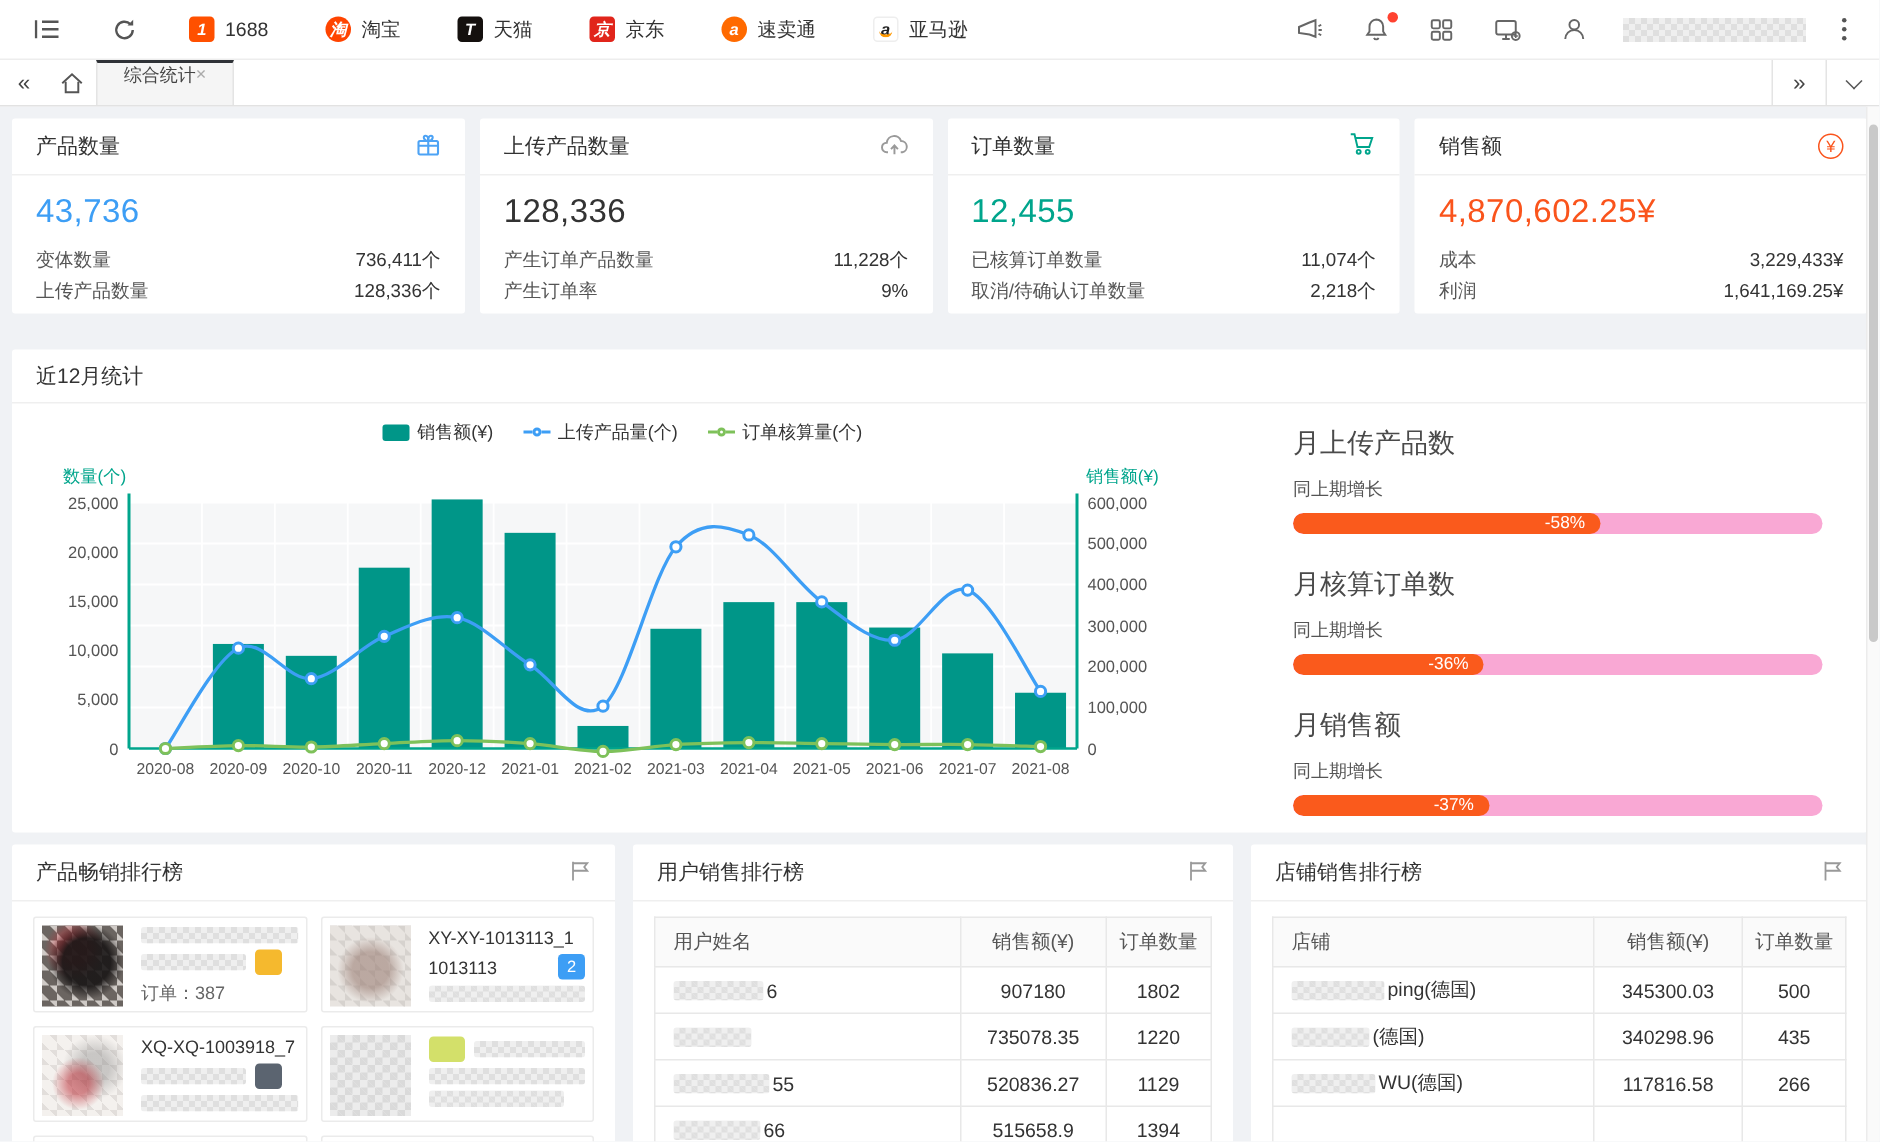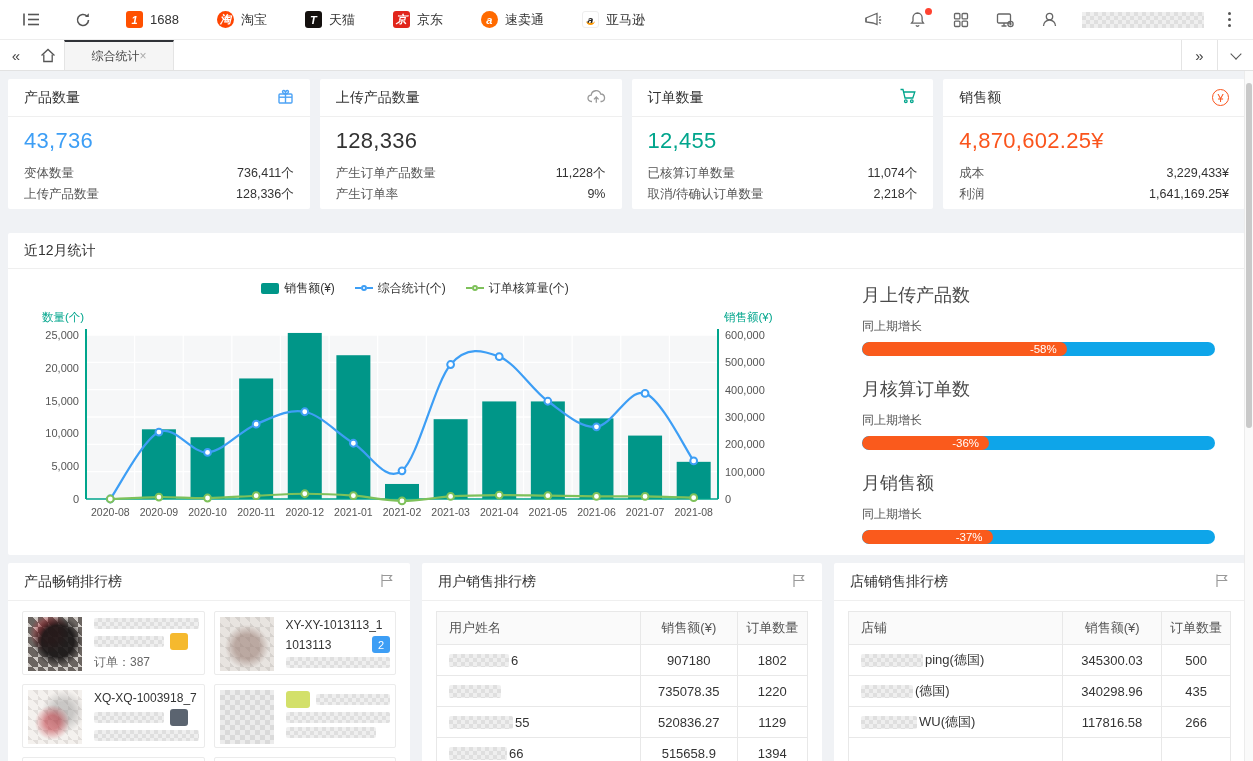--- a/index.html
+++ b/index.html
@@ -20,22 +20,22 @@
   .tb-right { margin-left:auto; display:flex; align-items:center; gap:10px; }
   .tb-right .tb-icon { position:relative; }
   .red-dot { position:absolute; top:2px; right:2px; width:7px; height:7px; border-radius:50%; background:#ff4230; }
   .user-blur { width:122px; height:16px; margin:0 6px; }
   .vdots { display:flex; flex-direction:column; gap:3px; padding:4px 8px; cursor:pointer; }
   .vdots i { width:3px; height:3px; border-radius:50%; background:#555; }
 
   
   .tabstrip { height:31px; background:#fff; border-bottom:1px solid #e2e2e2; display:flex; align-items:stretch; }
   .ts-btn { width:32px; display:flex; align-items:center; justify-content:center; color:#444; font-size:15px; cursor:pointer; }
-  .page-tab { width:110px; background:#f5f5f5; border-left:1px solid #e4e4e4; border-right:1px solid #e4e4e4;
-              border-top:2px solid #2f3237; display:flex; align-items:center; justify-content:center; gap:0;
+  .page-tab { width:92px; background:#f5f5f5; border-left:1px solid #e4e4e4; border-right:1px solid #e4e4e4;
+              border-top:2px solid #2f3237; display:flex; align-items:flex-start; justify-content:center; gap:0;
               font-size:12px; color:#444; cursor:pointer; }
   .page-tab .x { color:#aaa; font-size:12px; cursor:pointer; }
   .ts-right { margin-left:auto; display:flex; }
   .ts-right .ts-btn { border-left:1px solid #e4e4e4; width:36px; }
   .chev-down { width:8px; height:8px; border-right:1.6px solid #555; border-bottom:1.6px solid #555; transform:rotate(45deg); margin-top:-3px; }
 
   
   .content { padding:8px; }
   .stats-row { display:flex; gap:10px; margin-bottom:24px; }
   .stat-card { flex:1; background:#fff; height:130px; border-radius:2px; }
@@ -55,21 +55,21 @@
   .legend { height:22px; display:flex; align-items:center; justify-content:center; gap:20px; font-size:12px; color:#333; margin-top:4px; }
   .lg-item { display:flex; align-items:center; gap:5px; cursor:pointer; }
   .lg-bar { width:18px; height:11px; border-radius:2px; }
   .lg-line { display:flex; align-items:center; }
   .lg-line i { width:6px; height:0; border-top:2px solid; }
   .lg-line u { width:6px; height:6px; border:2px solid; border-radius:50%; background:#fff; }
   .growth { flex:1; padding:14px 30px 0 44px; }
   .g-block { margin-bottom:21px; }
   .g-title { font-size:18px; color:#4a4a4a; margin-bottom:11px; }
   .g-sub { font-size:12px; color:#555; margin-bottom:7px; }
-  .ptrack { height:14px; border-radius:7px; background:#0ea5e9; overflow:hidden; }
+  .ptrack { height:14px; border-radius:7px; background:#f9a8d4; overflow:hidden; }
   .pfill { height:14px; border-radius:7px; background:#fa5a1c; color:#fff; font-size:11.5px; line-height:14px;
            text-align:right; padding-right:10px; }
 
   
   .bottom-row { display:flex; gap:12px; }
   .panel { background:#fff; height:330px; border-radius:2px; }
   .panel-1 { width:402px; } .panel-2 { width:400px; } .panel-3 { flex:1; }
   .panel .card-head { height:38px; }
   .flag { color:#999; }
   .panel-body { padding:10px 14px; }
@@ -371,21 +371,21 @@
             <span class="lg-item">
               <i class="lg-bar" style="background:#009688"></i>
                 <span>销售额(¥)</span>
             </span>
             <span class="lg-item">
               <span class="lg-line" style="color:#3d9ef5">
                   <i style="border-color:#3d9ef5"></i>
                   <u style="border-color:#3d9ef5"></u>
                   <i style="border-color:#3d9ef5"></i>
                 </span>
-              <span>综合统计(个)</span>
+              <span>上传产品量(个)</span>
             </span>
             <span class="lg-item">
               <span class="lg-line" style="color:#7ec15a">
                   <i style="border-color:#7ec15a"></i>
                   <u style="border-color:#7ec15a"></u>
                   <i style="border-color:#7ec15a"></i>
                 </span>
               <span>订单核算量(个)</span>
             </span>
           </div>

